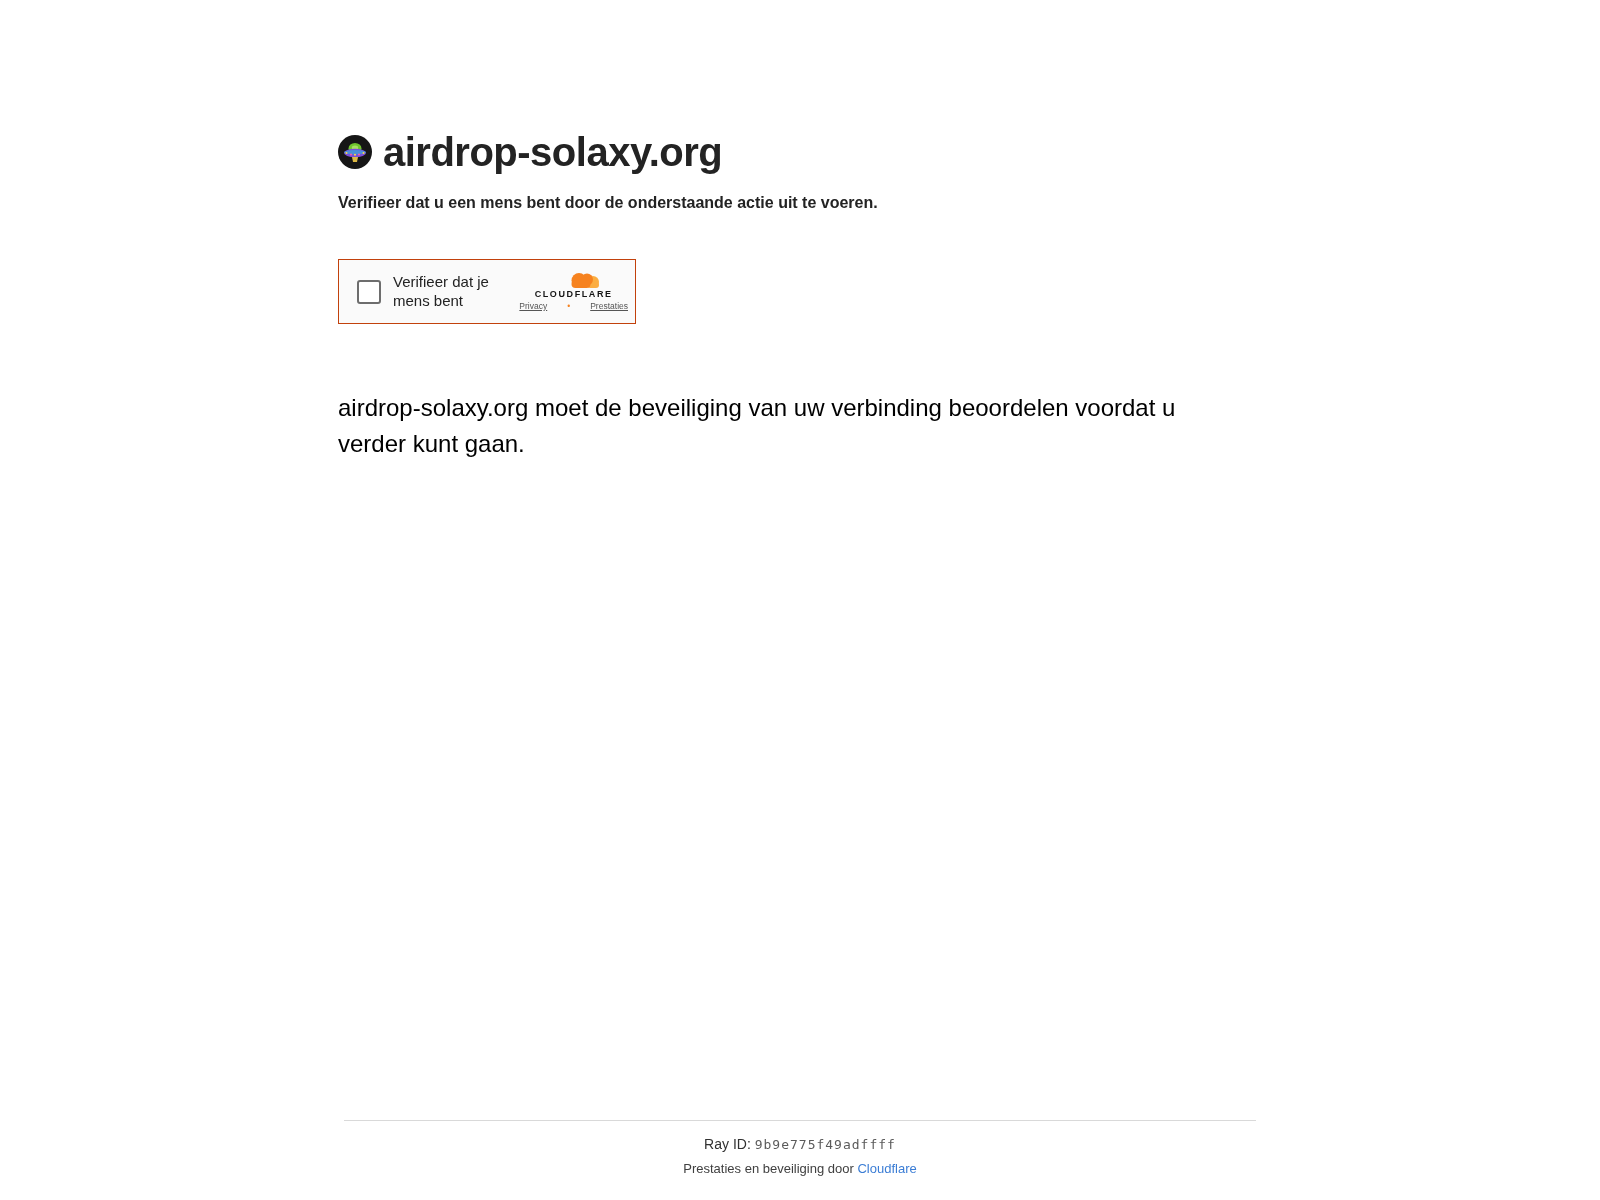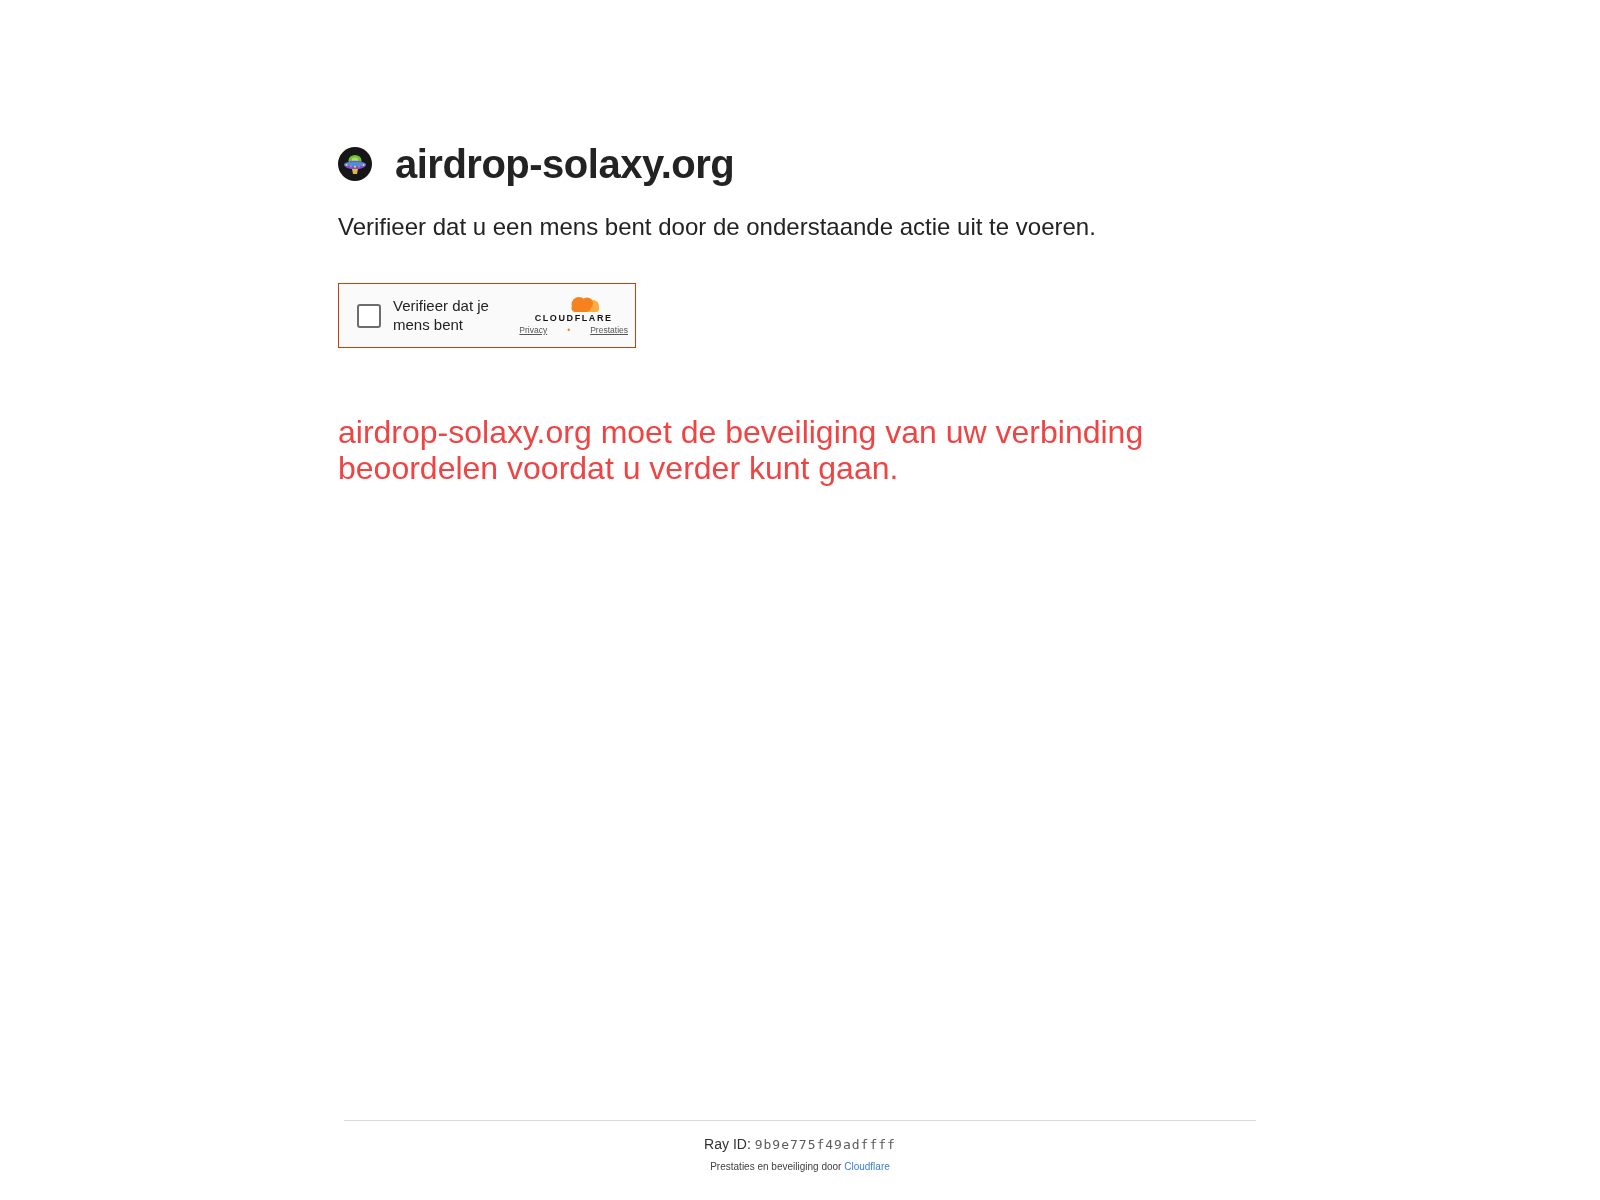--- a/index.html
+++ b/index.html
@@ -7,22 +7,22 @@
     width:1600px;height:1200px;position:relative;overflow:hidden;
     background:#ffffff;color:#232323;
     font-family:"Liberation Sans", sans-serif;
     -webkit-font-smoothing:antialiased;
   }
   .main{position:absolute;left:338px;top:0;width:918px;}
 
   
   .title-row{margin-top:128px;display:flex;align-items:center;gap:11px;}
   .favicon{width:34px;height:34px;flex:0 0 auto;display:block;}
-  h1.site-title{margin:12px;font-size:40px;line-height:48px;font-weight:600;color:#232323;letter-spacing:-0.5px;}
-  h2.subtitle{margin:10px 0 0 0;font-size:24px;line-height:33px;font-weight:400;color:#232323;}
+  h1.site-title{margin:0;font-size:40px;line-height:48px;font-weight:600;color:#232323;letter-spacing:-0.5px;}
+  h2.subtitle{margin:10px 0 0 0;font-size:16px;line-height:33px;font-weight:700;color:#232323;}
 
   
   .turnstile{
     margin-top:40px;width:296px;height:63px;
     background:#fafafa;border:1px solid #c2410c;
     display:flex;align-items:center;box-sizing:content-box;
   }
   .cf-checkbox{
     width:24px;height:24px;margin-left:18px;flex:0 0 auto;
     background:#ffffff;border:2px solid #6d6d6d;border-radius:3px;
@@ -30,30 +30,30 @@
   }
   .cf-label{margin-left:12px;width:152px;font-size:15px;line-height:1.25;color:#232323;}
   .brand{margin-left:auto;margin-right:7px;display:flex;flex-direction:column;align-items:center;}
   .cloud-logo{display:block;margin-left:18px;}
   .brand-name{font-size:9px;font-weight:bold;letter-spacing:1.6px;color:#141414;margin-top:1px;white-space:nowrap;}
   .brand-links{display:flex;align-items:center;gap:20px;margin-top:2px;font-size:8.5px;color:#555;}
   .brand-links a{color:#555;text-decoration:underline;cursor:pointer;}
   .brand-links .dot{color:#f6821f;text-decoration:none;font-size:8.5px;}
 
   
-  .explain{margin:66px 0 0 0;max-width:890px;font-size:32px;line-height:36px;font-weight:400;color:#ef4444;}
+  .explain{margin:66px 0 0 0;max-width:890px;font-size:24px;line-height:36px;font-weight:400;color:#000000;}
 
   
   .footer{
     position:absolute;left:344px;top:1120px;width:912px;
     border-top:1px solid #d9d9d9;text-align:center;
   }
   .ray-line{margin-top:15px;font-size:14px;color:#313131;}
   .ray-value{font-family:"DejaVu Sans Mono", monospace;font-size:13px;color:#5b5b5b;letter-spacing:1px;text-align:right;}
-  .credit-line{margin-top:9px;font-size:10px;color:#404040;}
+  .credit-line{margin-top:9px;font-size:13px;color:#404040;}
   .credit-line a{color:#3b7dd5;text-decoration:none;cursor:pointer;}
 </style>
 </head>
 <body>
 
 <div class="main">
 
   <div class="title-row">
     <svg class="favicon" viewBox="0 0 34 34" width="34" height="34" aria-hidden="true">
       <circle cx="17" cy="17" r="17" fill="#161616"></circle>

